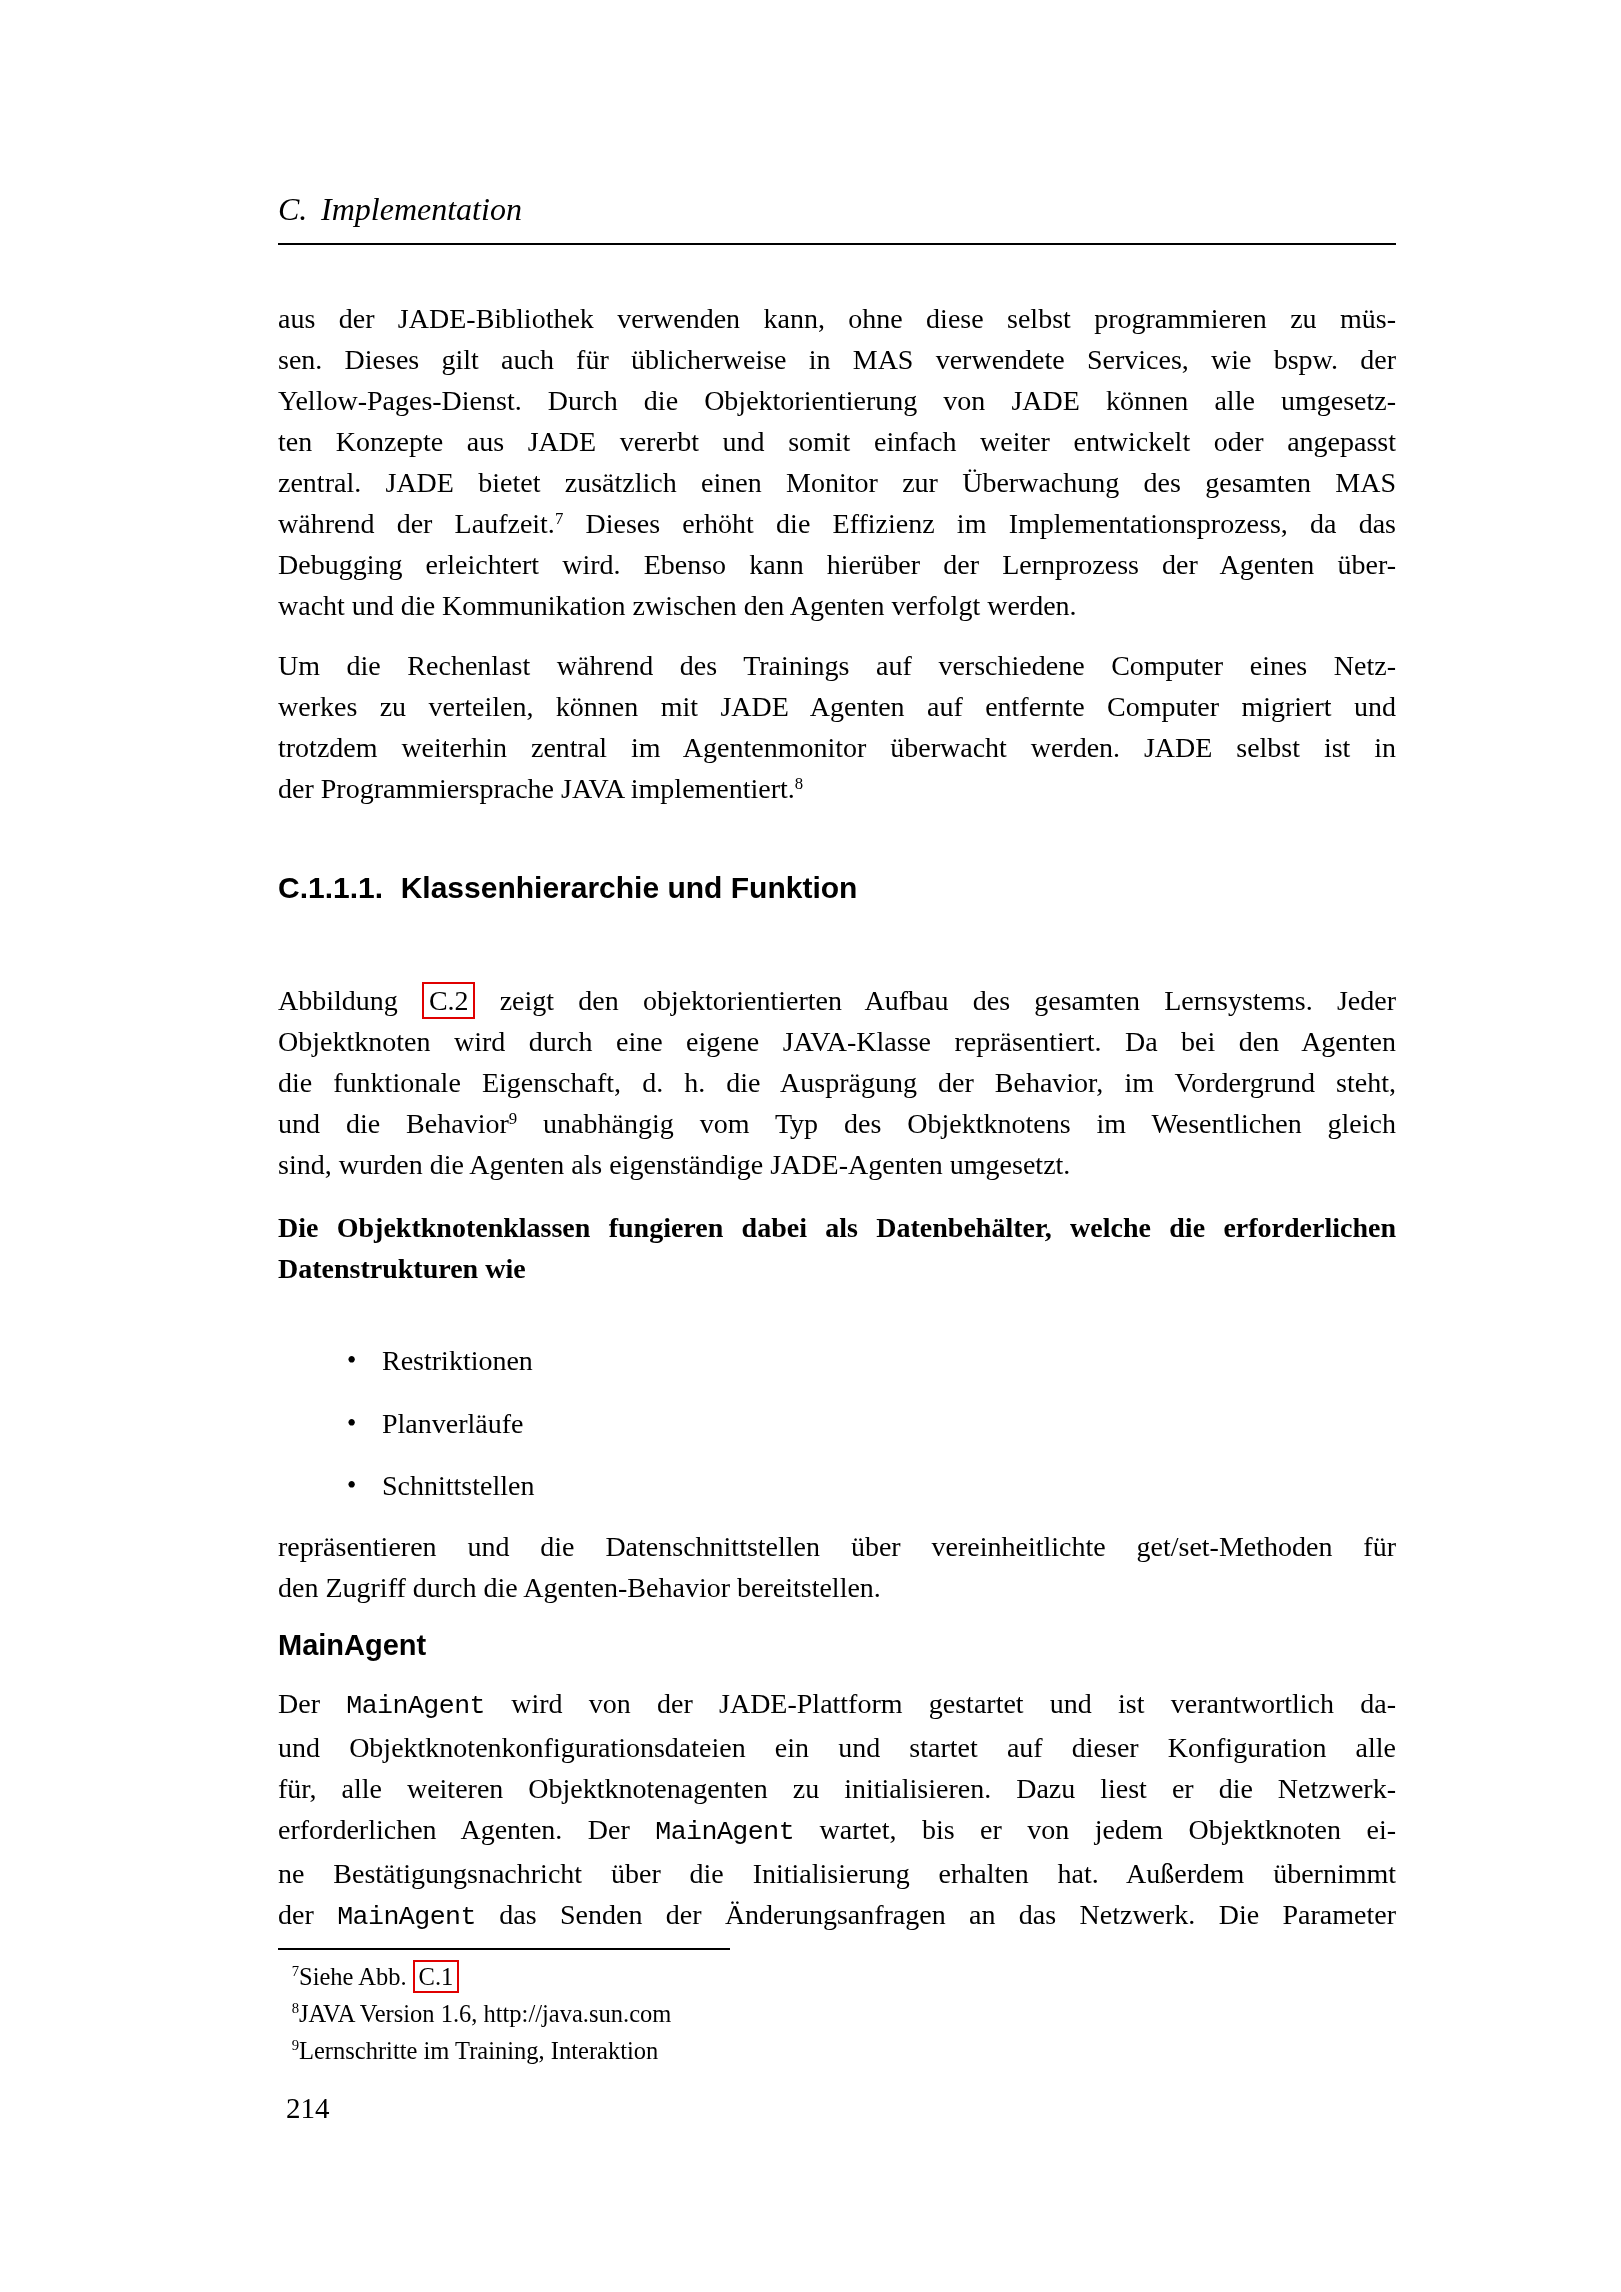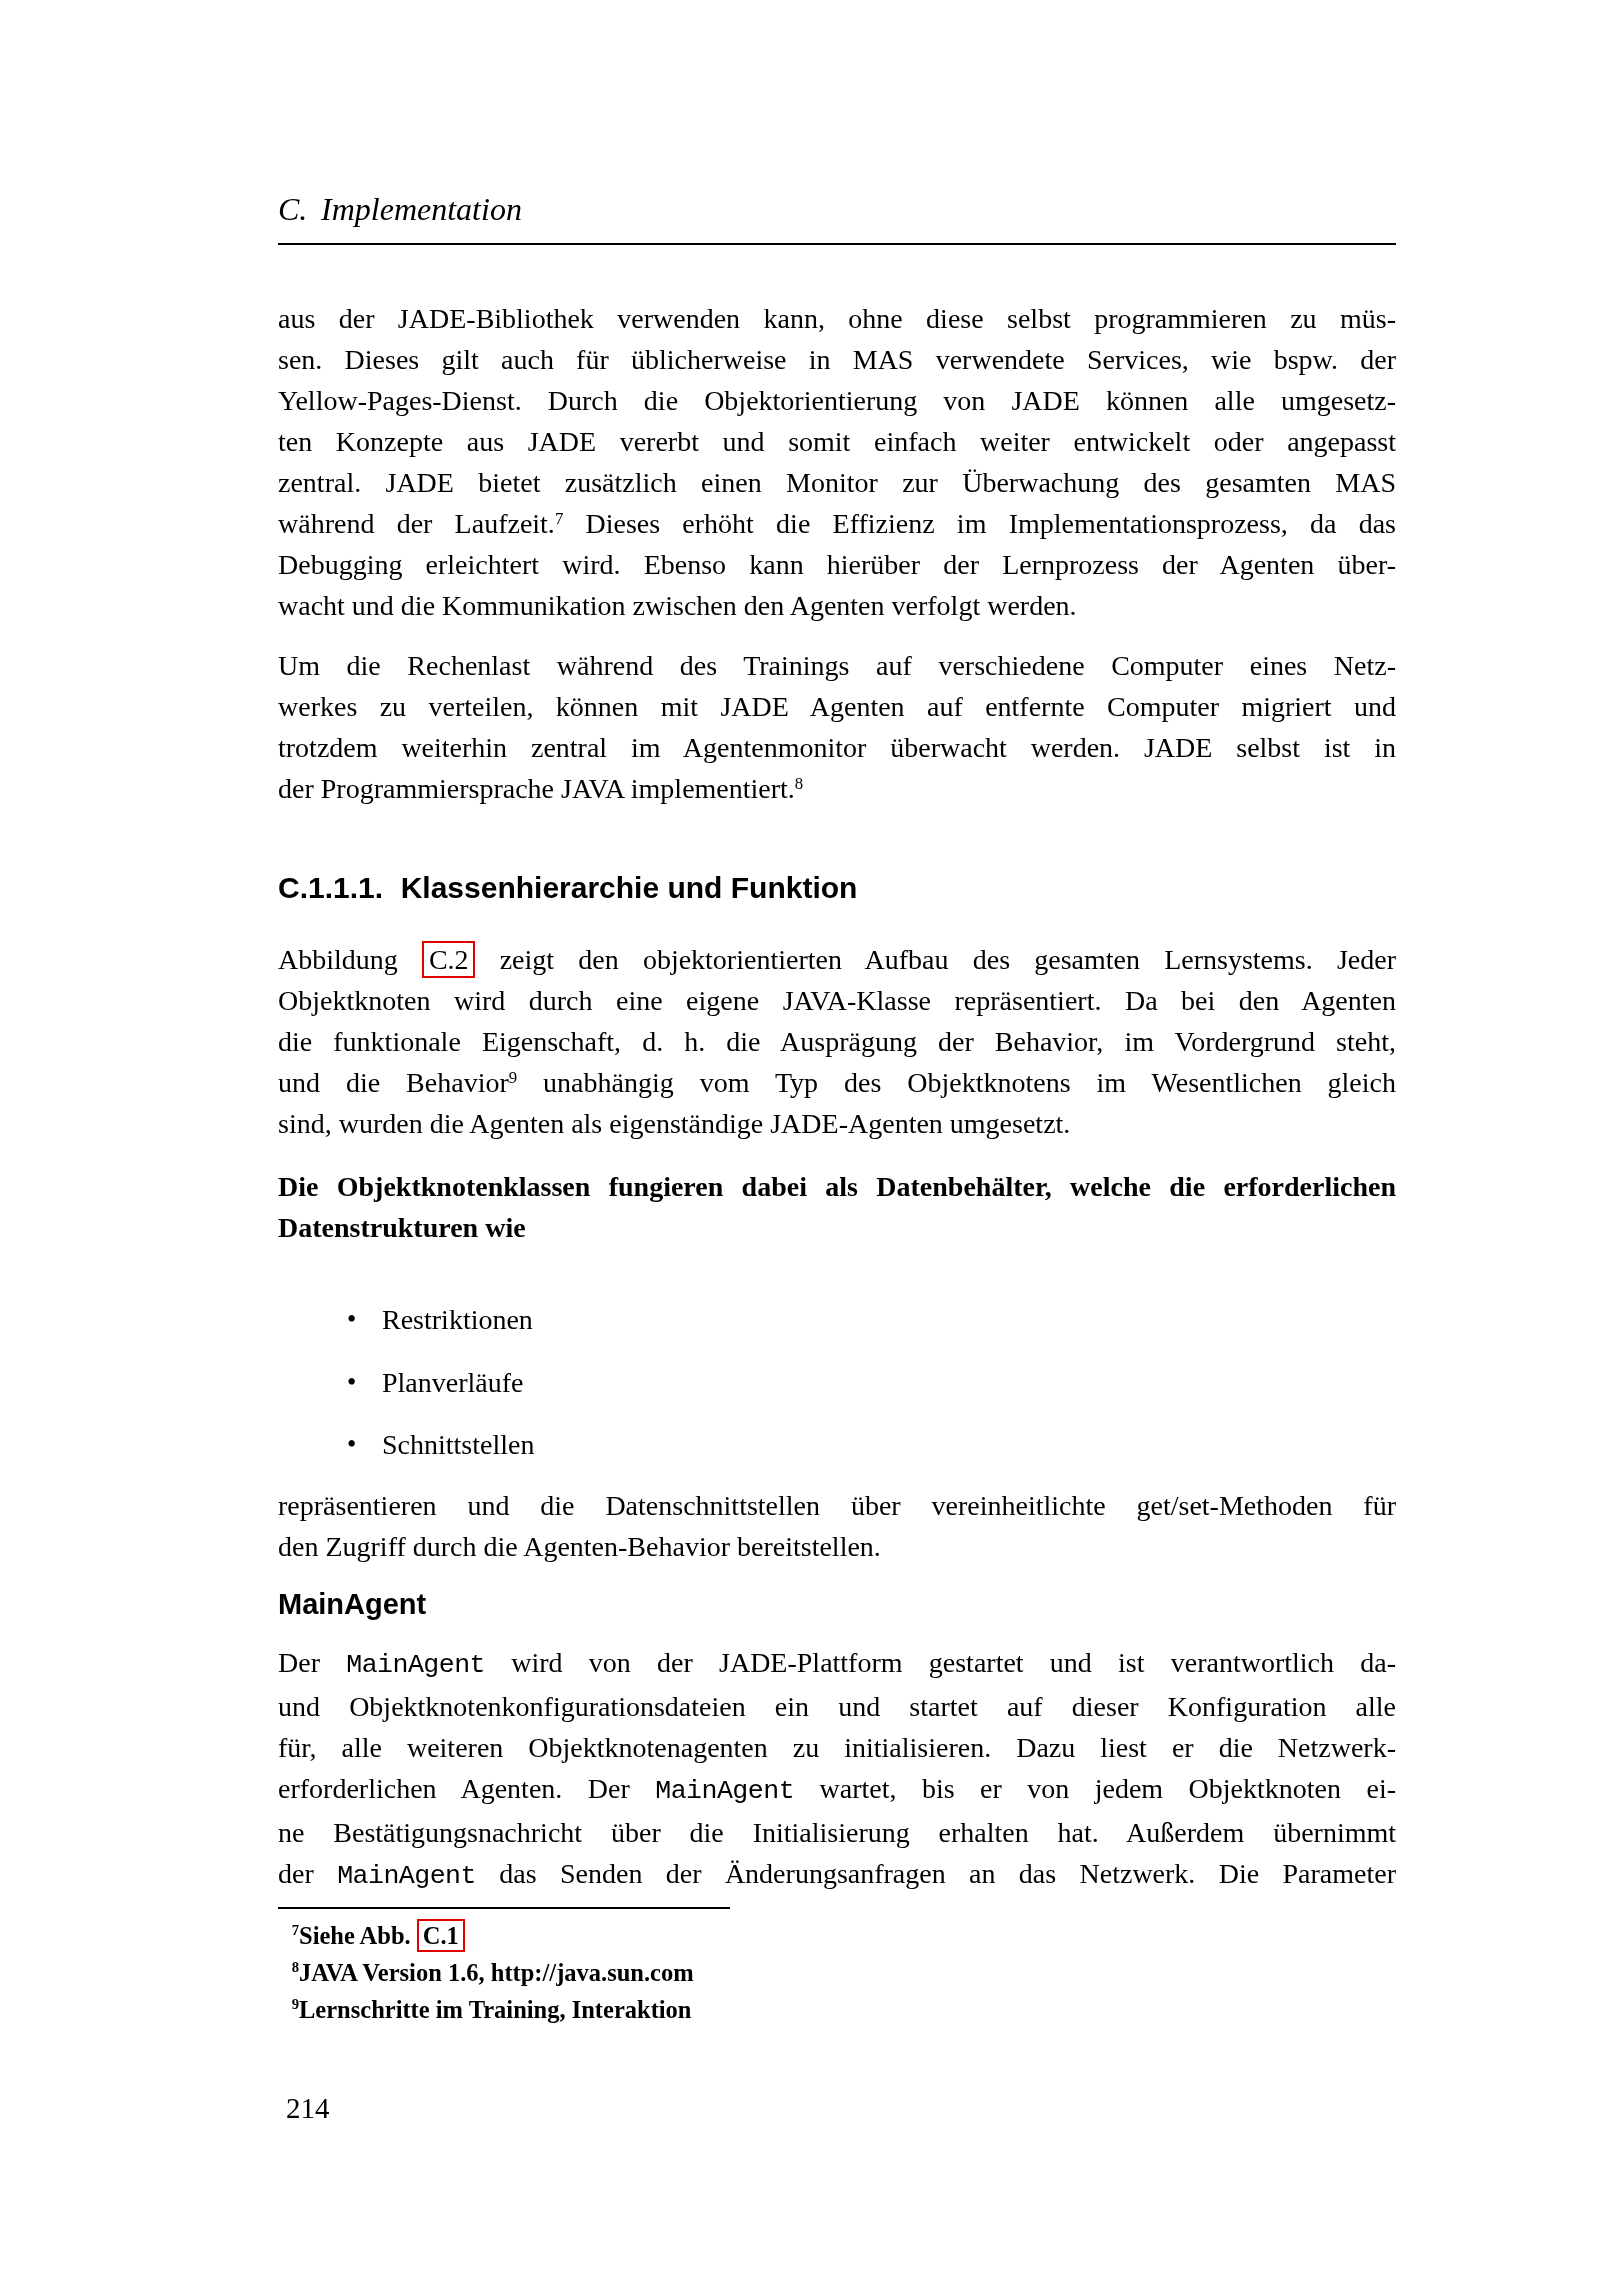--- a/index.html
+++ b/index.html
@@ -24,21 +24,21 @@
     padding-bottom: 11.8px;
     border-bottom: 2px solid #000000;
   }
   .rh-chapter { margin-right: 13.7px; }
   
   .para { font-size: 28px; line-height: 41px; }
   .jline { text-align: justify; text-align-last: justify; }
   .jline.last { text-align-last: left; }
   .p1 { margin-top: 53px; }
   .p2 { margin-top: 19.6px; }
-  .p3 { margin-top: 30px; }
+  .p3 { margin-top: 71px; }
   .p4 { margin-top: 21.6px; font-weight: bold; }
   .p5 { margin-top: 19.6px; }
   .p6 { margin-top: 17px; }
   
   .fnref {
     font-size: 60%;
     line-height: 0;
     position: relative;
     top: -0.55em;
     vertical-align: baseline;
@@ -78,21 +78,21 @@
     font-size: 28px;
     line-height: 41px;
   }
   .list-item + .list-item { margin-top: 21.6px; }
   .bullet {
     width: 35px;
     flex: 0 0 35px;
     font-size: 26.5px;
   }
   
-  .footnotes { margin-top: 9.8px; font-weight: bold; }
+  .footnotes { margin-top: 9.8px; }
   .fn-rule {
     width: 452px;
     border-top: 2.9px solid #000;
     margin-bottom: 7.8px;
   }
   .fn-line {
     padding-left: 13.7px;
     font-size: 24.5px;
     line-height: 37px;
   }

